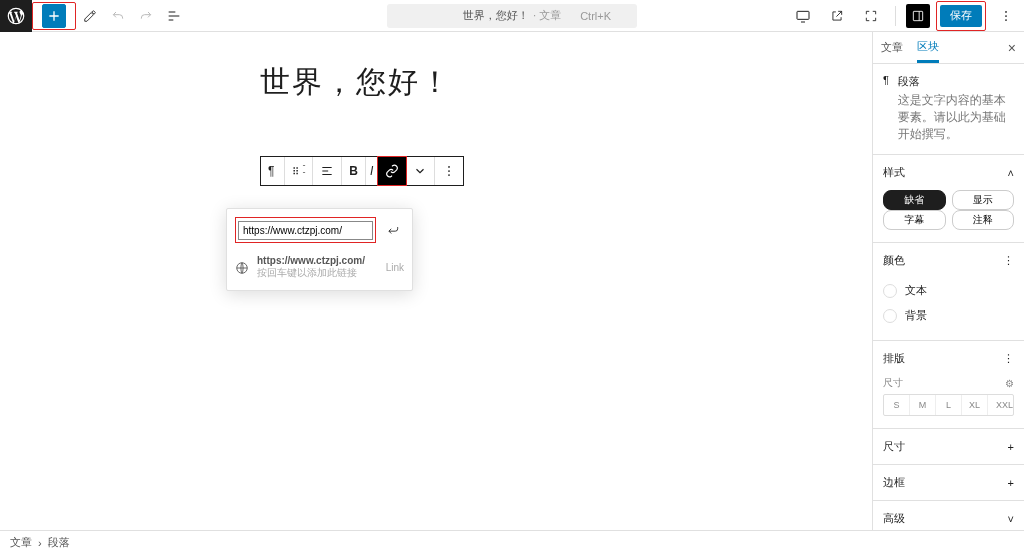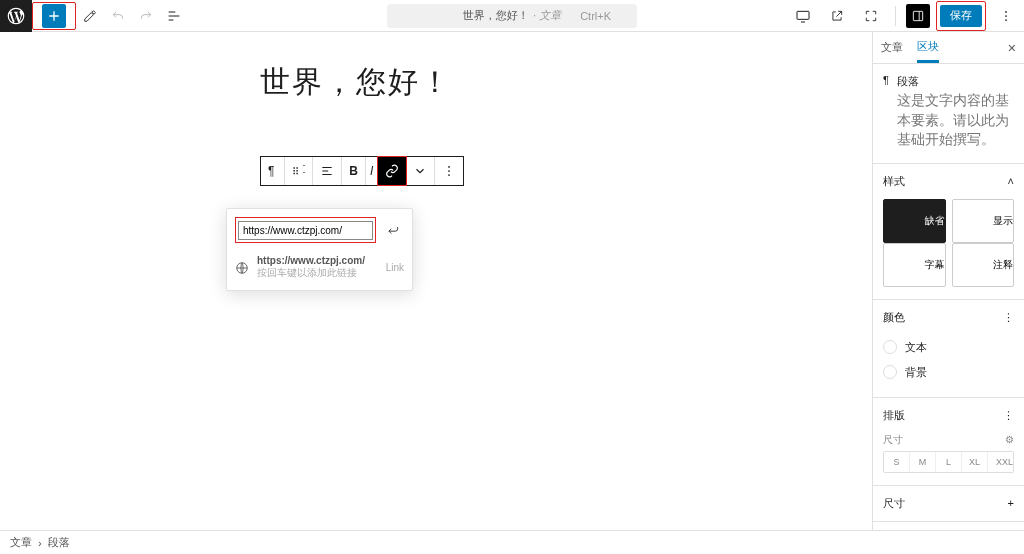--- a/index.html
+++ b/index.html
@@ -8,21 +8,21 @@
   
   .topbar { height: 32px; display:flex; align-items:center; border-bottom:1px solid #e0e0e0; position:relative; }
   .tb-left { display:flex; align-items:center; height:100%; }
   .wp-logo { width:32px; height:32px; background:#1e1e1e; color:#fff; display:flex; align-items:center; justify-content:center; }
   .wp-logo svg{width:20px;height:20px;}
   .add-btn { width:24px; height:24px; margin:0 8px; background:#007cba; color:#fff; border-radius:2px; display:flex; align-items:center; justify-content:center; border:1px solid #007cba;}
   .add-outline{ border:1.5px solid #e02424; padding:1px; border-radius:2px;}
   .tb-icon { width:24px; height:24px; display:flex; align-items:center; justify-content:center; color:#1e1e1e; margin:0 2px;}
   .tb-icon.dim{color:#bbb;}
   .doc-title { position:absolute; left:50%; transform:translateX(-50%); height:24px; width:250px; background:#f0f0f0; border-radius:3px; display:flex; align-items:center; justify-content:center; font-size:11px; color:#555; gap:4px;}
-  .doc-title .sub{color:#999;font-style:italic;}
+  .doc-title .sub{color:#999;}
   .doc-title .kbd{position:absolute; right:26px; color:#999;}
   .tb-right{ margin-left:auto; display:flex; align-items:center; gap:6px; padding-right:4px;}
   .save-btn{ height:22px; padding:0 10px; background:#007cba; color:#fff; font-size:11px; border:none; border-radius:2px;}
   .save-outline{border:1.5px solid #e02424; padding:3px 3px 3px 3px; border-radius:2px; display:flex;}
   .settings-toggle{width:24px;height:24px;background:#000;color:#fff;display:flex;align-items:center;justify-content:center;border-radius:2px;}
   .vsep{width:1px;height:20px;background:#ddd;margin:0 4px;}
 
   
   .main { display:flex; height:calc(100% - 32px - 24px);}
   .canvas { flex:1; position:relative; padding:30px 0 0 0;}
@@ -52,26 +52,26 @@
 
   
   .sidebar{ width:152px; border-left:1px solid #e0e0e0; font-size:11px; color:#1e1e1e; overflow:hidden;}
   .sb-tabs{display:flex; align-items:center; height:32px; border-bottom:1px solid #e0e0e0; padding:0 8px; gap:14px; position:relative;}
   .sb-tab{color:#555; padding:6px 0;}
   .sb-tab.active{color:#007cba; border-bottom:3px solid #007cba; font-weight:400; margin-bottom:-1px;}
   .sb-close{position:absolute; right:8px; font-size:14px; color:#555;}
   .sb-blockinfo{padding:10px 10px 12px; border-bottom:1px solid #e0e0e0; display:flex; gap:8px; align-items:flex-start;}
   .sb-blockinfo .ic{width:16px;}
   .sb-blockinfo .meta .t{font-size:11px; margin-bottom:3px;}
-  .sb-blockinfo .meta .d{font-size:14px; color:#777; line-height:1.4;font-family:Liberation Mono, monospace;}
+  .sb-blockinfo .meta .d{font-size:12px; color:#777; line-height:1.4;}
   .sb-section{border-bottom:1px solid #e0e0e0;}
   .sb-head{display:flex; align-items:center; justify-content:space-between; padding:10px 10px; font-size:11px;}
   .sb-body{padding:0 10px 12px;}
   .btn-row{display:flex; gap:6px;}
-  .btn-row button{flex:1; height:44px; font-size:10px; border:1px solid #ccc; background:#fff; border-radius:2px;text-align:right;}
+  .btn-row button{flex:1; height:20px; font-size:10px; border:1px solid #ccc; background:#fff; border-radius:8px;}
   .btn-row button.sel{background:#1e1e1e; color:#fff; border-color:#1e1e1e;}
   .color-row{display:flex; align-items:center; gap:8px; padding:5px 0;}
   .swatch{width:14px;height:14px;border-radius:50%;border:1px solid #ddd;}
   .size-row{display:flex; border:1px solid #ddd; border-radius:2px; margin-top:4px;}
   .size-row span{flex:1;text-align:center; font-size:9px; padding:5px 0; color:#888; border-right:1px solid #eee;}
   .size-row span:last-child{border:none;text-align:right;}
   .label-sm{font-size:10px; color:#888;}
 
   
   .breadcrumb{ position:absolute; left:0; bottom:0; height:24px; width:100%; border-top:1px solid #e0e0e0; font-size:11px; color:#555; display:flex; align-items:center; padding:0 10px; gap:6px;}

